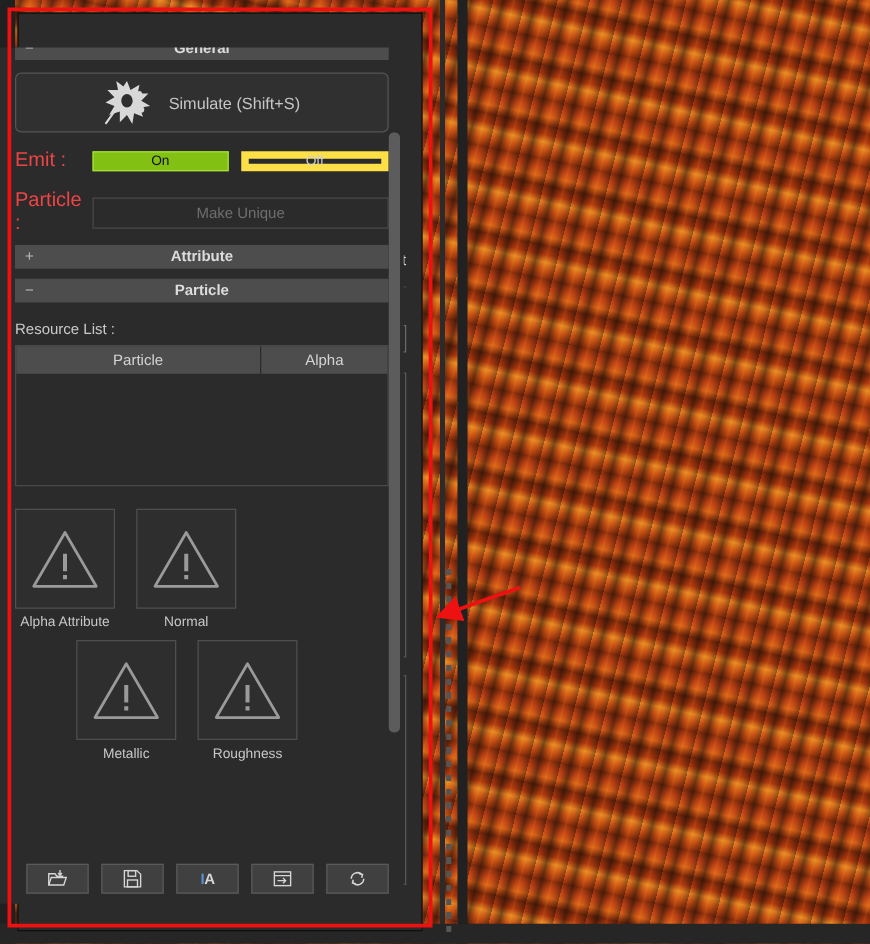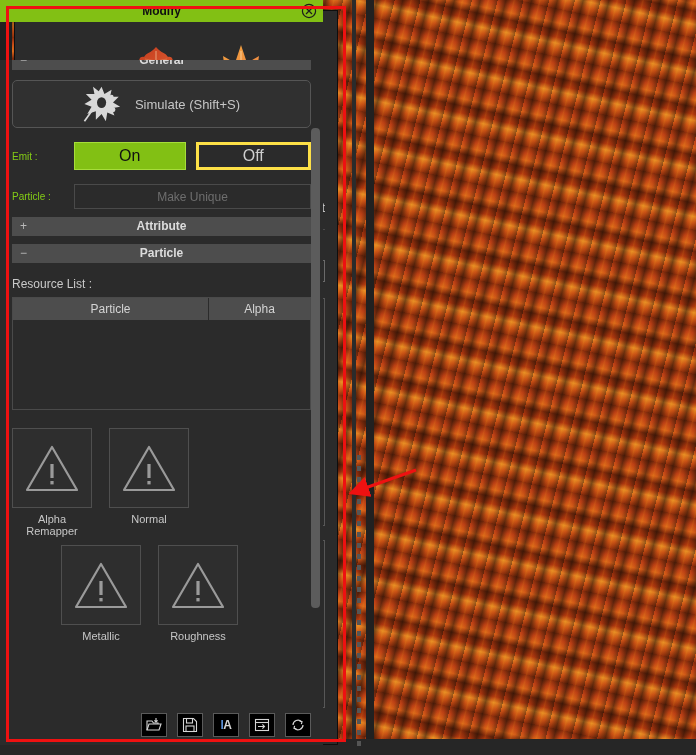--- a/index.html
+++ b/index.html
@@ -306,42 +306,42 @@
     gap: 12px;
   }
   #simulate-label { color: #c6c6c6; font-size: 13px; }
 
   .row {
     display: flex;
     align-items: center;
     margin-top: 14px;
   }
   .row-label {
-    color: #84cc16;
-    font-size: 10px;
+    color: #ef4444;
+    font-size: 16px;
     width: 62px;
     flex: none;
   }
   .seg-btn {
-    height: 28px;
+    height: 16px;
     flex: 1;
     display: flex;
     align-items: center;
     justify-content: center;
-    font-size: 16px;
+    font-size: 11px;
   }
   #emit-on {
     background: #82c014;
     color: #111;
     border: 1px solid #a6dd3a;
   }
   #emit-off {
     background: #2b2b2b;
     color: #cfcfcf;
-    border: 3px solid #fde047;
+    border: 6px solid #fde047;
     margin-left: 10px;
   }
   #make-unique {
     height: 25px;
     flex: 1;
     border: 1px solid #4a4a4a;
     background: #2b2b2b;
     color: #6e6e6e;
     font-size: 12px;
     display: flex;
@@ -406,23 +406,23 @@
 
   
   #bottom-bar {
     position: absolute;
     left: 12px; right: 12px; bottom: 8px;
     display: flex;
     justify-content: flex-end;
     gap: 10px;
   }
   .bb-btn {
-    width: 26px; height: 24px;
+    width: 50px; height: 24px;
     border: 1px solid #5a5a5a;
-    background: #000000;
+    background: #404040;
     display: flex;
     align-items: center;
     justify-content: center;
   }
   .bb-ia {
     font-size: 12px;
     font-weight: bold;
     letter-spacing: -0.5px;
   }
 
@@ -736,29 +736,20 @@
           </div>
         </div>
       </div>
     </div>
 
   </div>
 </div>
 
 <div id="modify-panel">
 
-  <div class="panel-title" id="modify-title">
-    <span>Modify</span>
-    <span class="close-btn">
-      <svg width="16" height="16" viewBox="0 0 16 16">
-        <circle cx="8" cy="8" r="6.6" fill="none" stroke="#1c1c1c" stroke-width="1.2"></circle>
-        <path d="M5 5 L11 11 M11 5 L5 11" stroke="#1c1c1c" stroke-width="1.2"></path>
-      </svg>
-    </span>
-  </div>
 
   <div id="mp-tabs">
     <div class="mp-tab">
       <svg width="26" height="22" viewBox="0 0 26 22">
         <g stroke="#e6e6e6" stroke-width="1.2" fill="none">
           <path d="M2 5 L22 5"></path>
             <path d="M2 11 L22 11"></path>
             <path d="M2 17 L22 17"></path>
         </g>
         <circle cx="9" cy="5" r="2.6" fill="#2b2b2b" stroke="#e6e6e6" stroke-width="1.2"></circle>
@@ -834,21 +825,21 @@
 
 
         <div class="tex-slot">
           <div class="tex-box">
             <svg width="78" height="78" viewBox="0 0 78 78">
               <path d="M39 18 L64 61 L14 61 Z" fill="none" stroke="#9a9a9a" stroke-width="2.2" stroke-linejoin="round"></path>
               <rect x="37.4" y="35" width="3.2" height="14" fill="#9a9a9a"></rect>
               <rect x="37.4" y="52" width="3.2" height="3.4" fill="#9a9a9a"></rect>
             </svg>
           </div>
-          <div class="tex-caption">Alpha Remapper</div>
+          <div class="tex-caption">Alpha Attribute</div>
         </div>
 
         <div class="tex-slot">
           <div class="tex-box">
             <svg width="78" height="78" viewBox="0 0 78 78">
               <path d="M39 18 L64 61 L14 61 Z" fill="none" stroke="#9a9a9a" stroke-width="2.2" stroke-linejoin="round"></path>
               <rect x="37.4" y="35" width="3.2" height="14" fill="#9a9a9a"></rect>
               <rect x="37.4" y="52" width="3.2" height="3.4" fill="#9a9a9a"></rect>
             </svg>
           </div>

